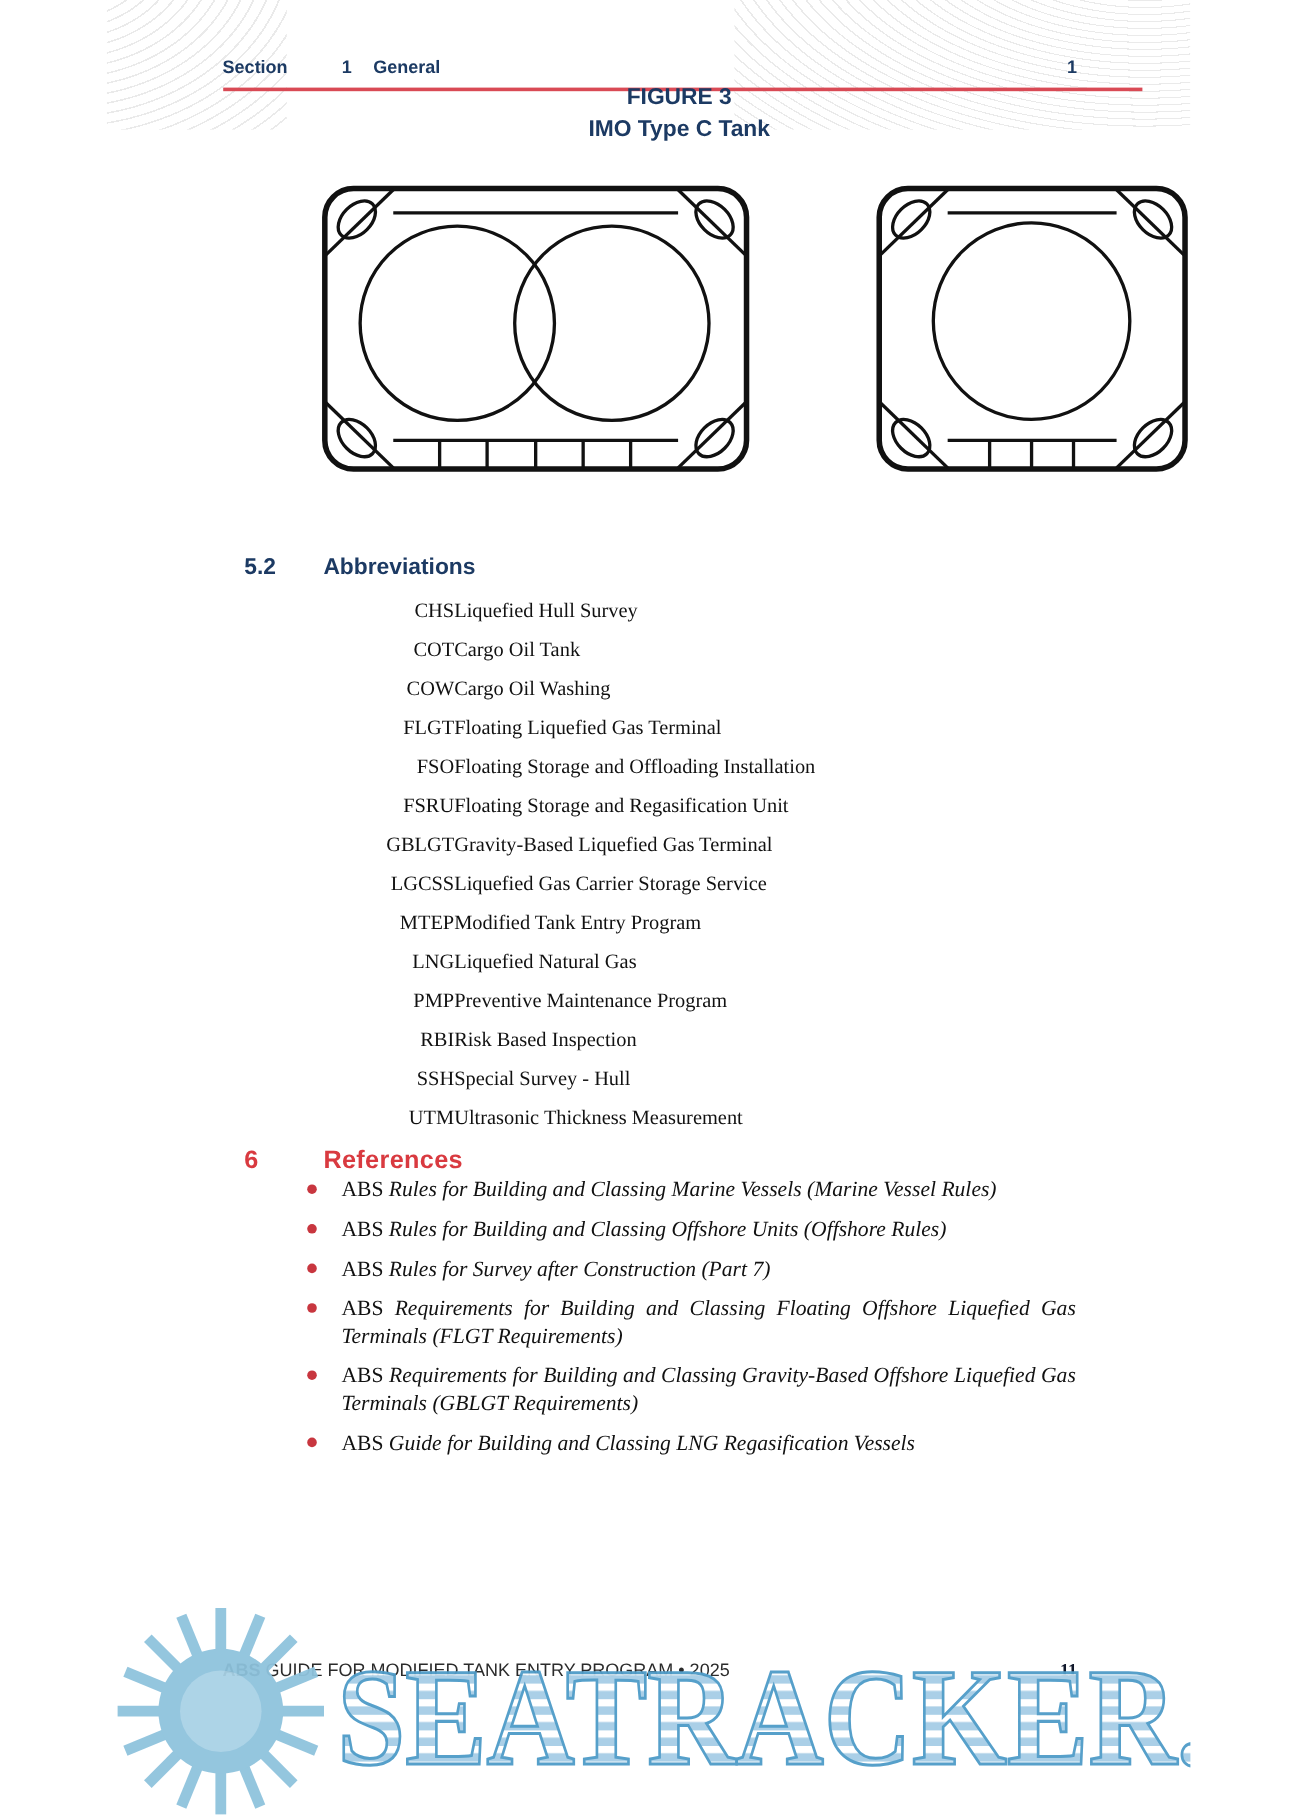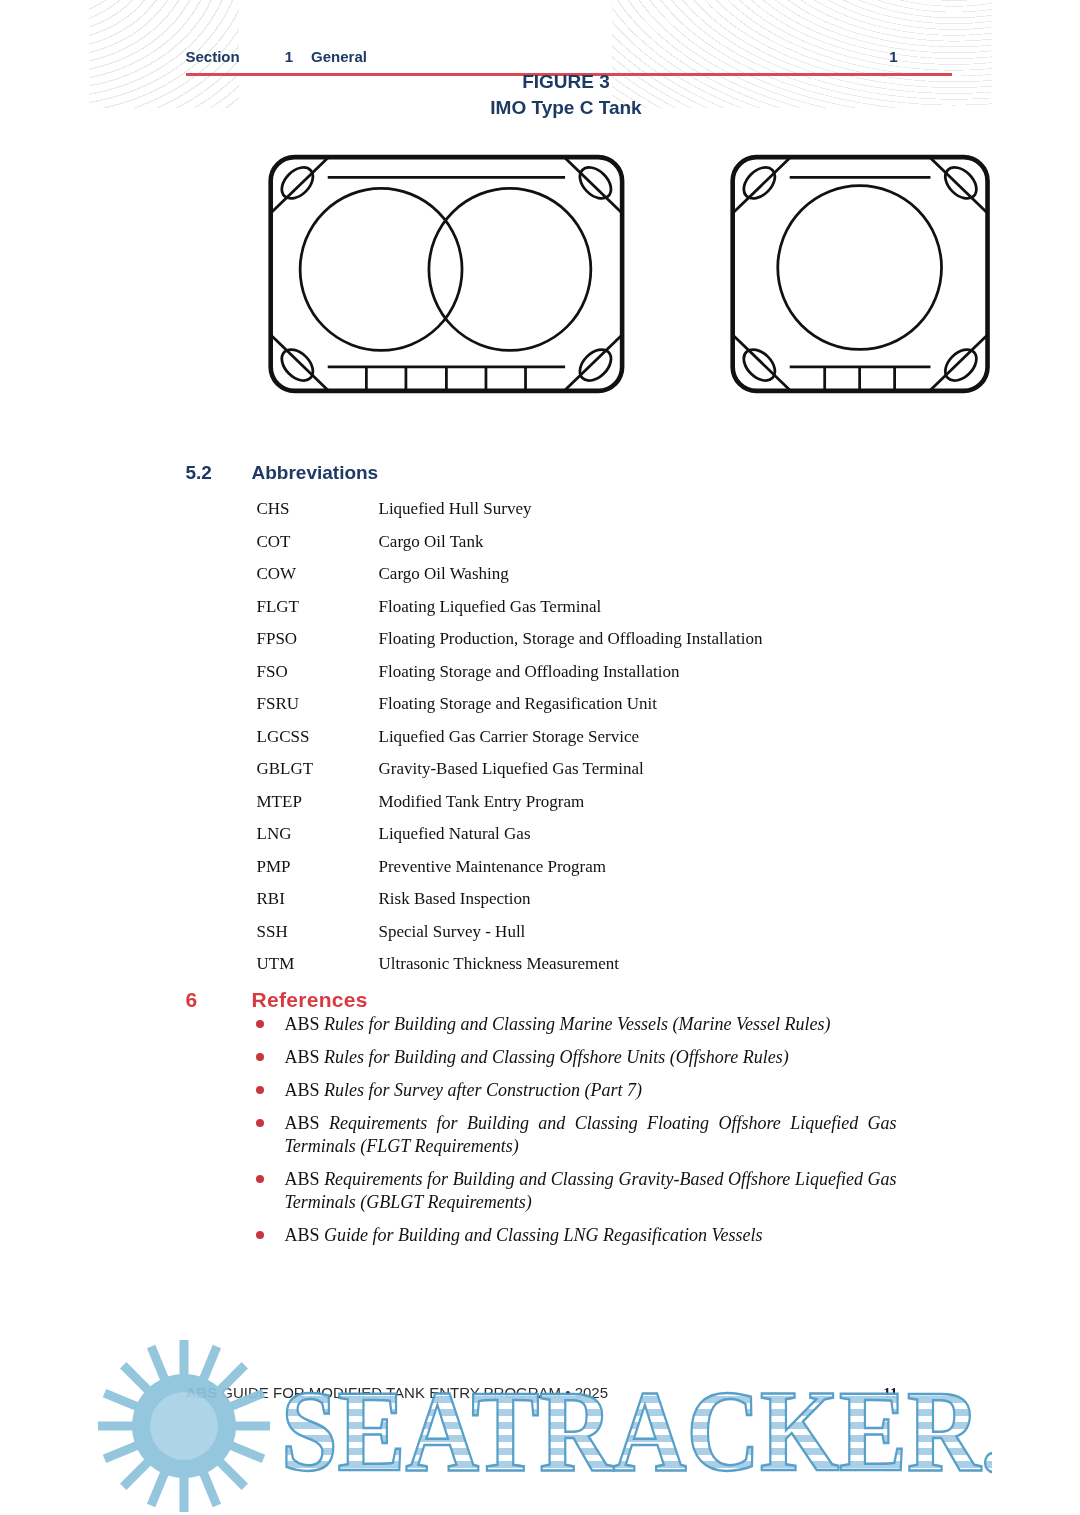--- a/index.html
+++ b/index.html
@@ -40,25 +40,25 @@
   }
   .figure-row {
     margin-top:22px; margin-left:178px;
     display:flex; gap:104px; align-items:flex-start;
   }
   .tank-svg { display:block; }
   .section-heading {
     margin:57px 95px 0 97px; display:flex; align-items:baseline;
     font-family:"Liberation Sans", sans-serif; font-weight:bold; font-size:19px; color:#1c3a63;
   }
-  .section-heading .h-num { width:66px; flex:0 0 66px; }
+  .section-heading .h-num { width:66px; flex:0 0 66px;margin-left:18px; }
   .section-heading.refs { margin-top:12px; font-size:21px; color:#d93a40; letter-spacing:.3px; }
   .abbr-list { margin:16px 95px 0 168px; font-size:17px; line-height:18px; }
   .abbr-row { display:flex; margin-bottom:14.5px; }
-  .abbr-row .abbr { width:122px; flex:0 0 122px; }
+  .abbr-row .abbr { width:122px; flex:0 0 122px;text-align:right; }
   .ref-list { margin:1px 95px 0 165px; list-style:none; }
   .ref-list li {
     position:relative; padding-left:31px; margin-bottom:10px;
     font-size:18px; line-height:23px; text-align:justify;
   }
   .ref-list .bullet {
     position:absolute; left:2px; top:7px; width:8px; height:8px;
     border-radius:50%; background:#c8363f;
   }
   
@@ -162,38 +162,34 @@
         </div>
       <div class="abbr-row">
           <span class="abbr">COW</span>
           <span class="def">Cargo Oil Washing</span>
         </div>
       <div class="abbr-row">
           <span class="abbr">FLGT</span>
           <span class="def">Floating Liquefied Gas Terminal</span>
         </div>
       <div class="abbr-row">
-          <span class="abbr">FPSO</span>
-          <span class="def">Floating Production, Storage and Offloading Installation</span>
-        </div>
-      <div class="abbr-row">
           <span class="abbr">FSO</span>
           <span class="def">Floating Storage and Offloading Installation</span>
         </div>
       <div class="abbr-row">
           <span class="abbr">FSRU</span>
           <span class="def">Floating Storage and Regasification Unit</span>
         </div>
       <div class="abbr-row">
+          <span class="abbr">GBLGT</span>
+          <span class="def">Gravity-Based Liquefied Gas Terminal</span>
+        </div>
+      <div class="abbr-row">
           <span class="abbr">LGCSS</span>
           <span class="def">Liquefied Gas Carrier Storage Service</span>
-        </div>
-      <div class="abbr-row">
-          <span class="abbr">GBLGT</span>
-          <span class="def">Gravity-Based Liquefied Gas Terminal</span>
         </div>
       <div class="abbr-row">
           <span class="abbr">MTEP</span>
           <span class="def">Modified Tank Entry Program</span>
         </div>
       <div class="abbr-row">
           <span class="abbr">LNG</span>
           <span class="def">Liquefied Natural Gas</span>
         </div>
       <div class="abbr-row">

